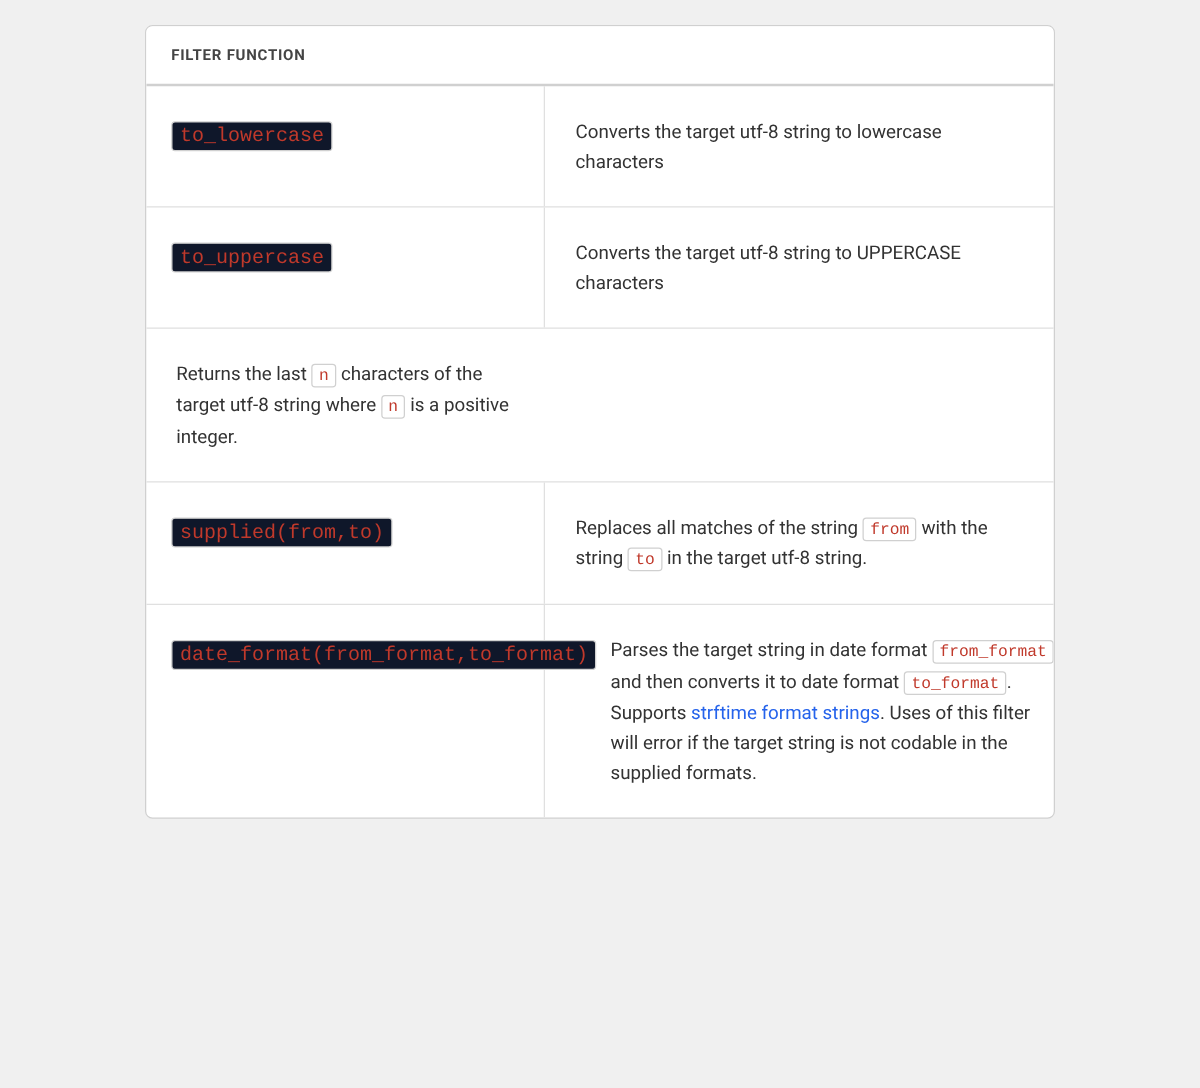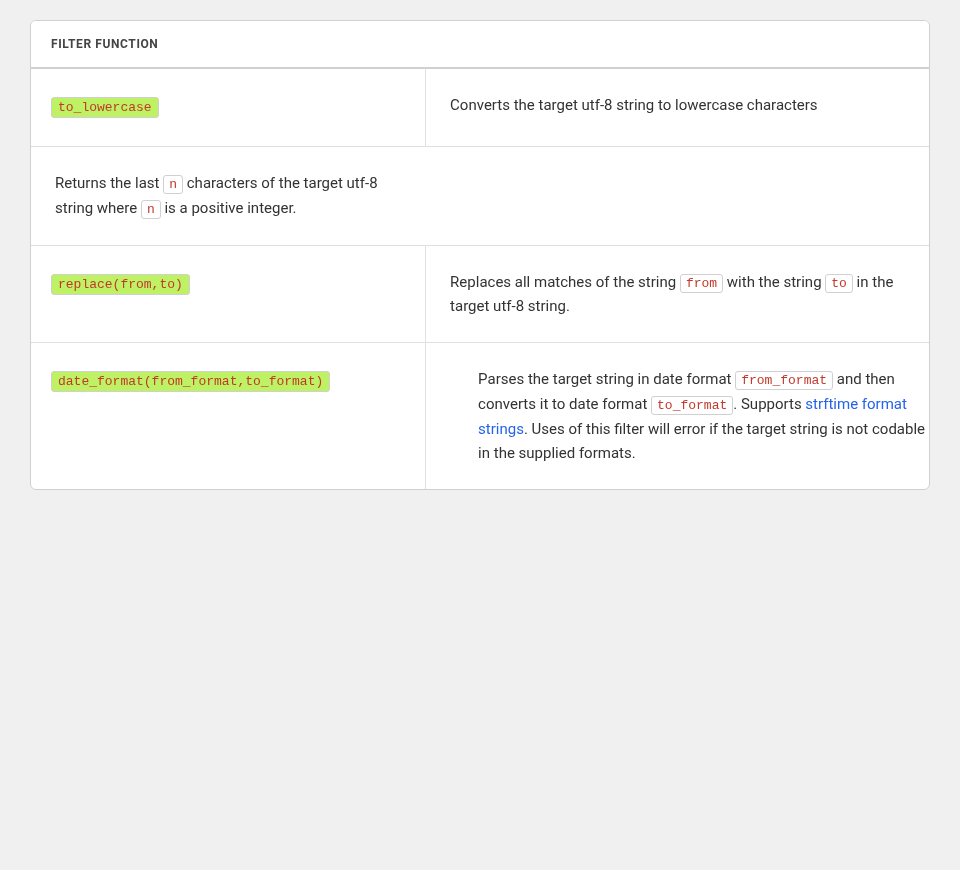--- a/index.html
+++ b/index.html
@@ -15,21 +15,21 @@
       justify-content: center;
       align-items: flex-start;
       padding: 20px;
       min-height: 870px;
     }
 
     .table-container {
       background: #fff;
       border: 1px solid #d0d0d0;
       border-radius: 6px;
-      width: 900px;
+      width: 728px;
       overflow: hidden;
     }
 
     .table-header {
       display: grid;
       grid-template-columns: 44% 56%;
       background: #fff;
       border-bottom: 2px solid #d0d0d0;
     }
 
@@ -61,23 +61,23 @@
 
     .cell-description {
       padding: 24px 24px;
       font-size: 15px;
       color: #333;
       line-height: 1.6;
     }
 
     .code-tag {
       font-family: "Courier New", Courier, monospace;
-      font-size: 13px;
+      font-size: 16px;
       color: #c0392b;
-      background: #bef264;
+      background: #0f172a;
       border: 1px solid #d0d0d0;
       border-radius: 3px;
       padding: 2px 6px;
       display: inline-block;
     }
 
     .code-tag-inline {
       font-family: "Courier New", Courier, monospace;
       font-size: 13px;
       color: #c0392b;
@@ -104,32 +104,40 @@
 
   <div class="table-row">
     <div class="cell-function">
       <span class="code-tag">to_lowercase</span>
     </div>
     <div class="cell-description">
       Converts the target utf-8 string to lowercase characters
     </div>
   </div>
 
+  <div class="table-row">
+    <div class="cell-function">
+      <span class="code-tag">to_uppercase</span>
+    </div>
+    <div class="cell-description">
+      Converts the target utf-8 string to UPPERCASE characters
+    </div>
+  </div>
 
 
 
   <div class="table-row">
     <div class="cell-description">
       Returns the last <span class="code-tag-inline">n</span> characters of the target utf-8 string where <span class="code-tag-inline">n</span> is a positive integer.
     </div>
   </div>
 
   <div class="table-row">
     <div class="cell-function">
-      <span class="code-tag">replace(from,to)</span>
+      <span class="code-tag">supplied(from,to)</span>
     </div>
     <div class="cell-description">
       Replaces all matches of the string <span class="code-tag-inline">from</span> with the string <span class="code-tag-inline">to</span> in the target utf-8 string.
     </div>
   </div>
 
   <div class="table-row">
     <div class="cell-function">
       <span class="code-tag">date_format(from_format,to_format)</span>
     </div>

